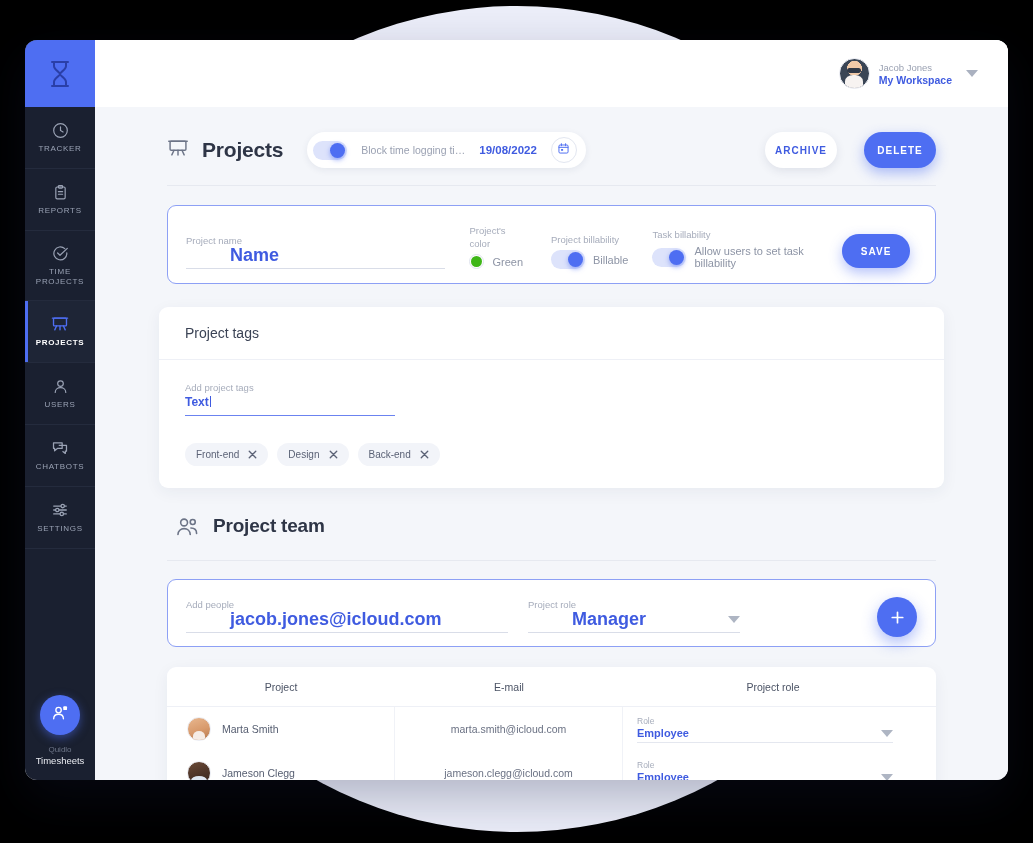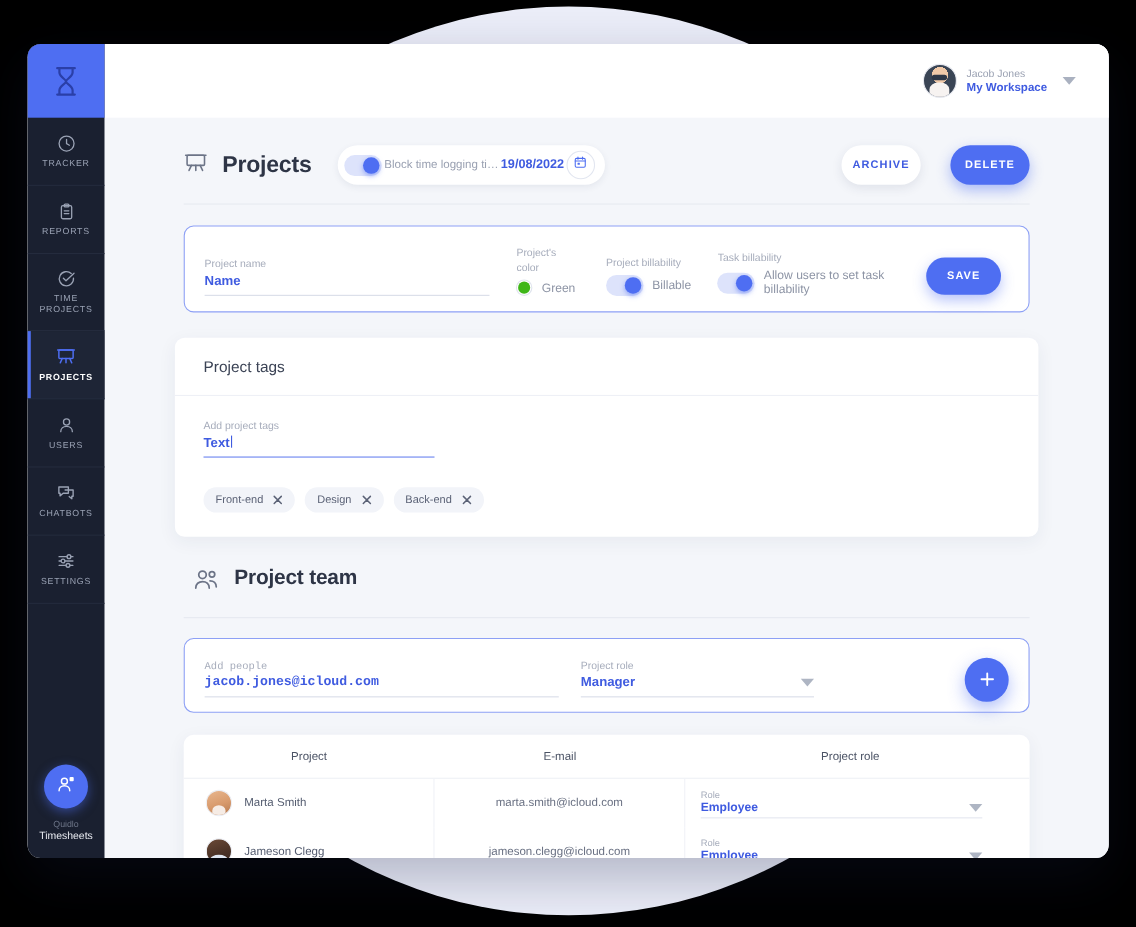--- a/index.html
+++ b/index.html
@@ -183,21 +183,21 @@
     letter-spacing: -.2px;
   }
   .blocktime-pill {
     margin-left: 24px;
     height: 36px;
     background: #ffffff;
     border-radius: 18px;
     display: flex;
     align-items: center;
     padding: 0 9px 0 6px;
-    gap: 2px;
+    gap: 14px;
     box-shadow: 0 2px 7px rgba(40,50,90,.08);
   }
   .bt-label { font-size: 10.5px; color: #9aa1b2; max-width: 104px; white-space: nowrap; overflow: hidden; text-overflow: ellipsis; }
   .bt-date { font-size: 11.5px; font-weight: 700; color: #3f5be0; }
   .cal-btn {
     width: 26px; height: 26px; border-radius: 50%;
     border: 1px solid #e2e6f0;
     display: flex; align-items: center; justify-content: center;
     background:#fff; cursor: pointer;
   }
@@ -234,21 +234,21 @@
     margin: 19px 8px 0 8px;
     height: 79px;
     border: 1px solid #8da0f5;
     border-radius: 9px;
     background: #fff;
     display: flex;
     align-items: flex-end;
     padding: 0 25px 14px 18px;
   }
   .field-label { font-size: 9.5px; color: #a6acbb; line-height: 13px; }
-  .field-value { font-size: 12px; color: #3f5be0; font-weight: 700; line-height: 17px; }
+  .field-value { font-size: 18px; color: #3f5be0; font-weight: 700; line-height: 17px; margin-left: 44px; }
 
   .f-projname { width: 268px; }
   .f-projname .uline { border-bottom: 1px solid #d9dde8; padding-bottom: 4px; }
 
   .f-group { margin-left: 24px; }
   .f-row { display: flex; align-items: center; gap: 8px; margin-top: 4px; }
   .swatch-wrap {
     width: 15px; height: 15px; border-radius: 50%;
     border: 1px solid #e0e4ee; background:#fff;
     display: flex; align-items: center; justify-content: center;
@@ -305,21 +305,21 @@
 
   .addpeople-card {
     margin: 18px 8px 0 8px;
     height: 68px;
     border: 1px solid #8da0f5;
     border-radius: 9px;
     background: #fff;
     display: flex; align-items: flex-end;
     padding: 0 18px 13px 18px;
   }
-  .ap-field { width: 322px; font-family: Liberation Mono, monospace; }
+  .ap-field { width: 322px; }
   .ap-field .uline { border-bottom: 1px solid #d9dde8; padding-bottom: 4px; }
   .role-field { width: 212px; margin-left: 20px; position: relative; }
   .role-field .uline { border-bottom: 1px solid #d9dde8; padding-bottom: 4px; display:flex; align-items:center; }
   .tri-down {
     width: 0; height: 0; margin-left: auto;
     border-left: 6px solid transparent;
     border-right: 6px solid transparent;
     border-top: 7px solid #aeb5c3;
     cursor: pointer;
   }

